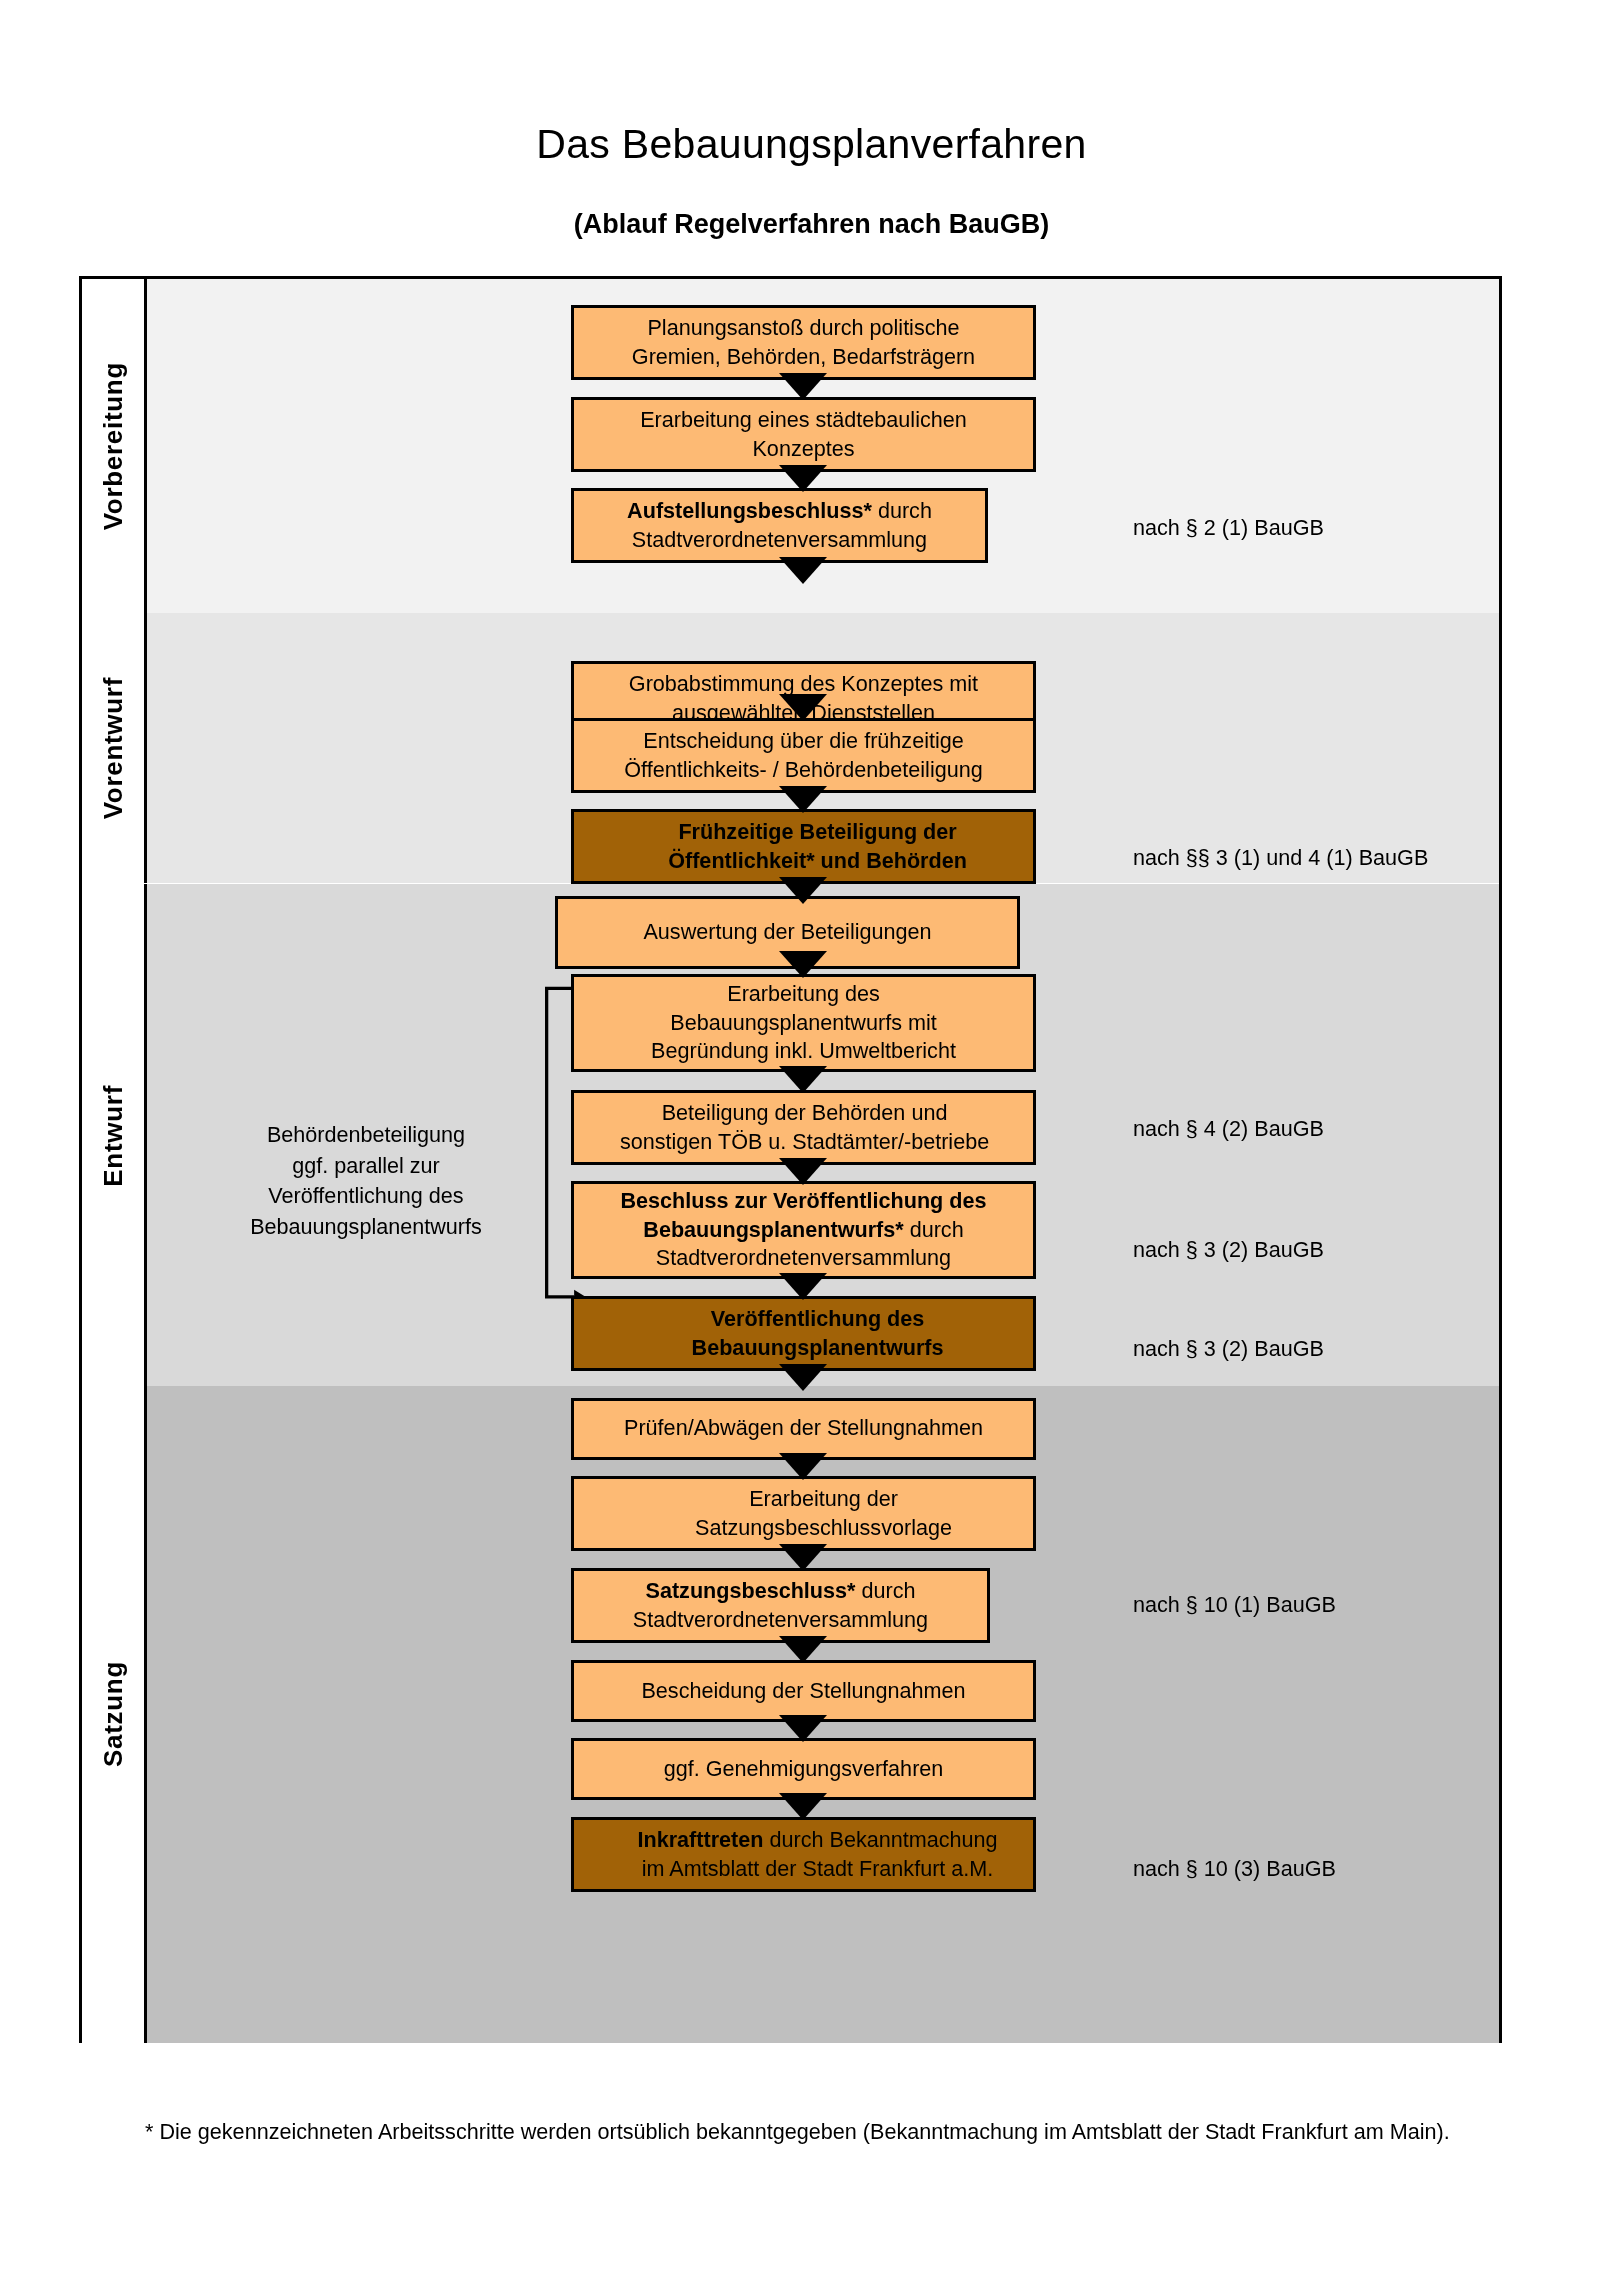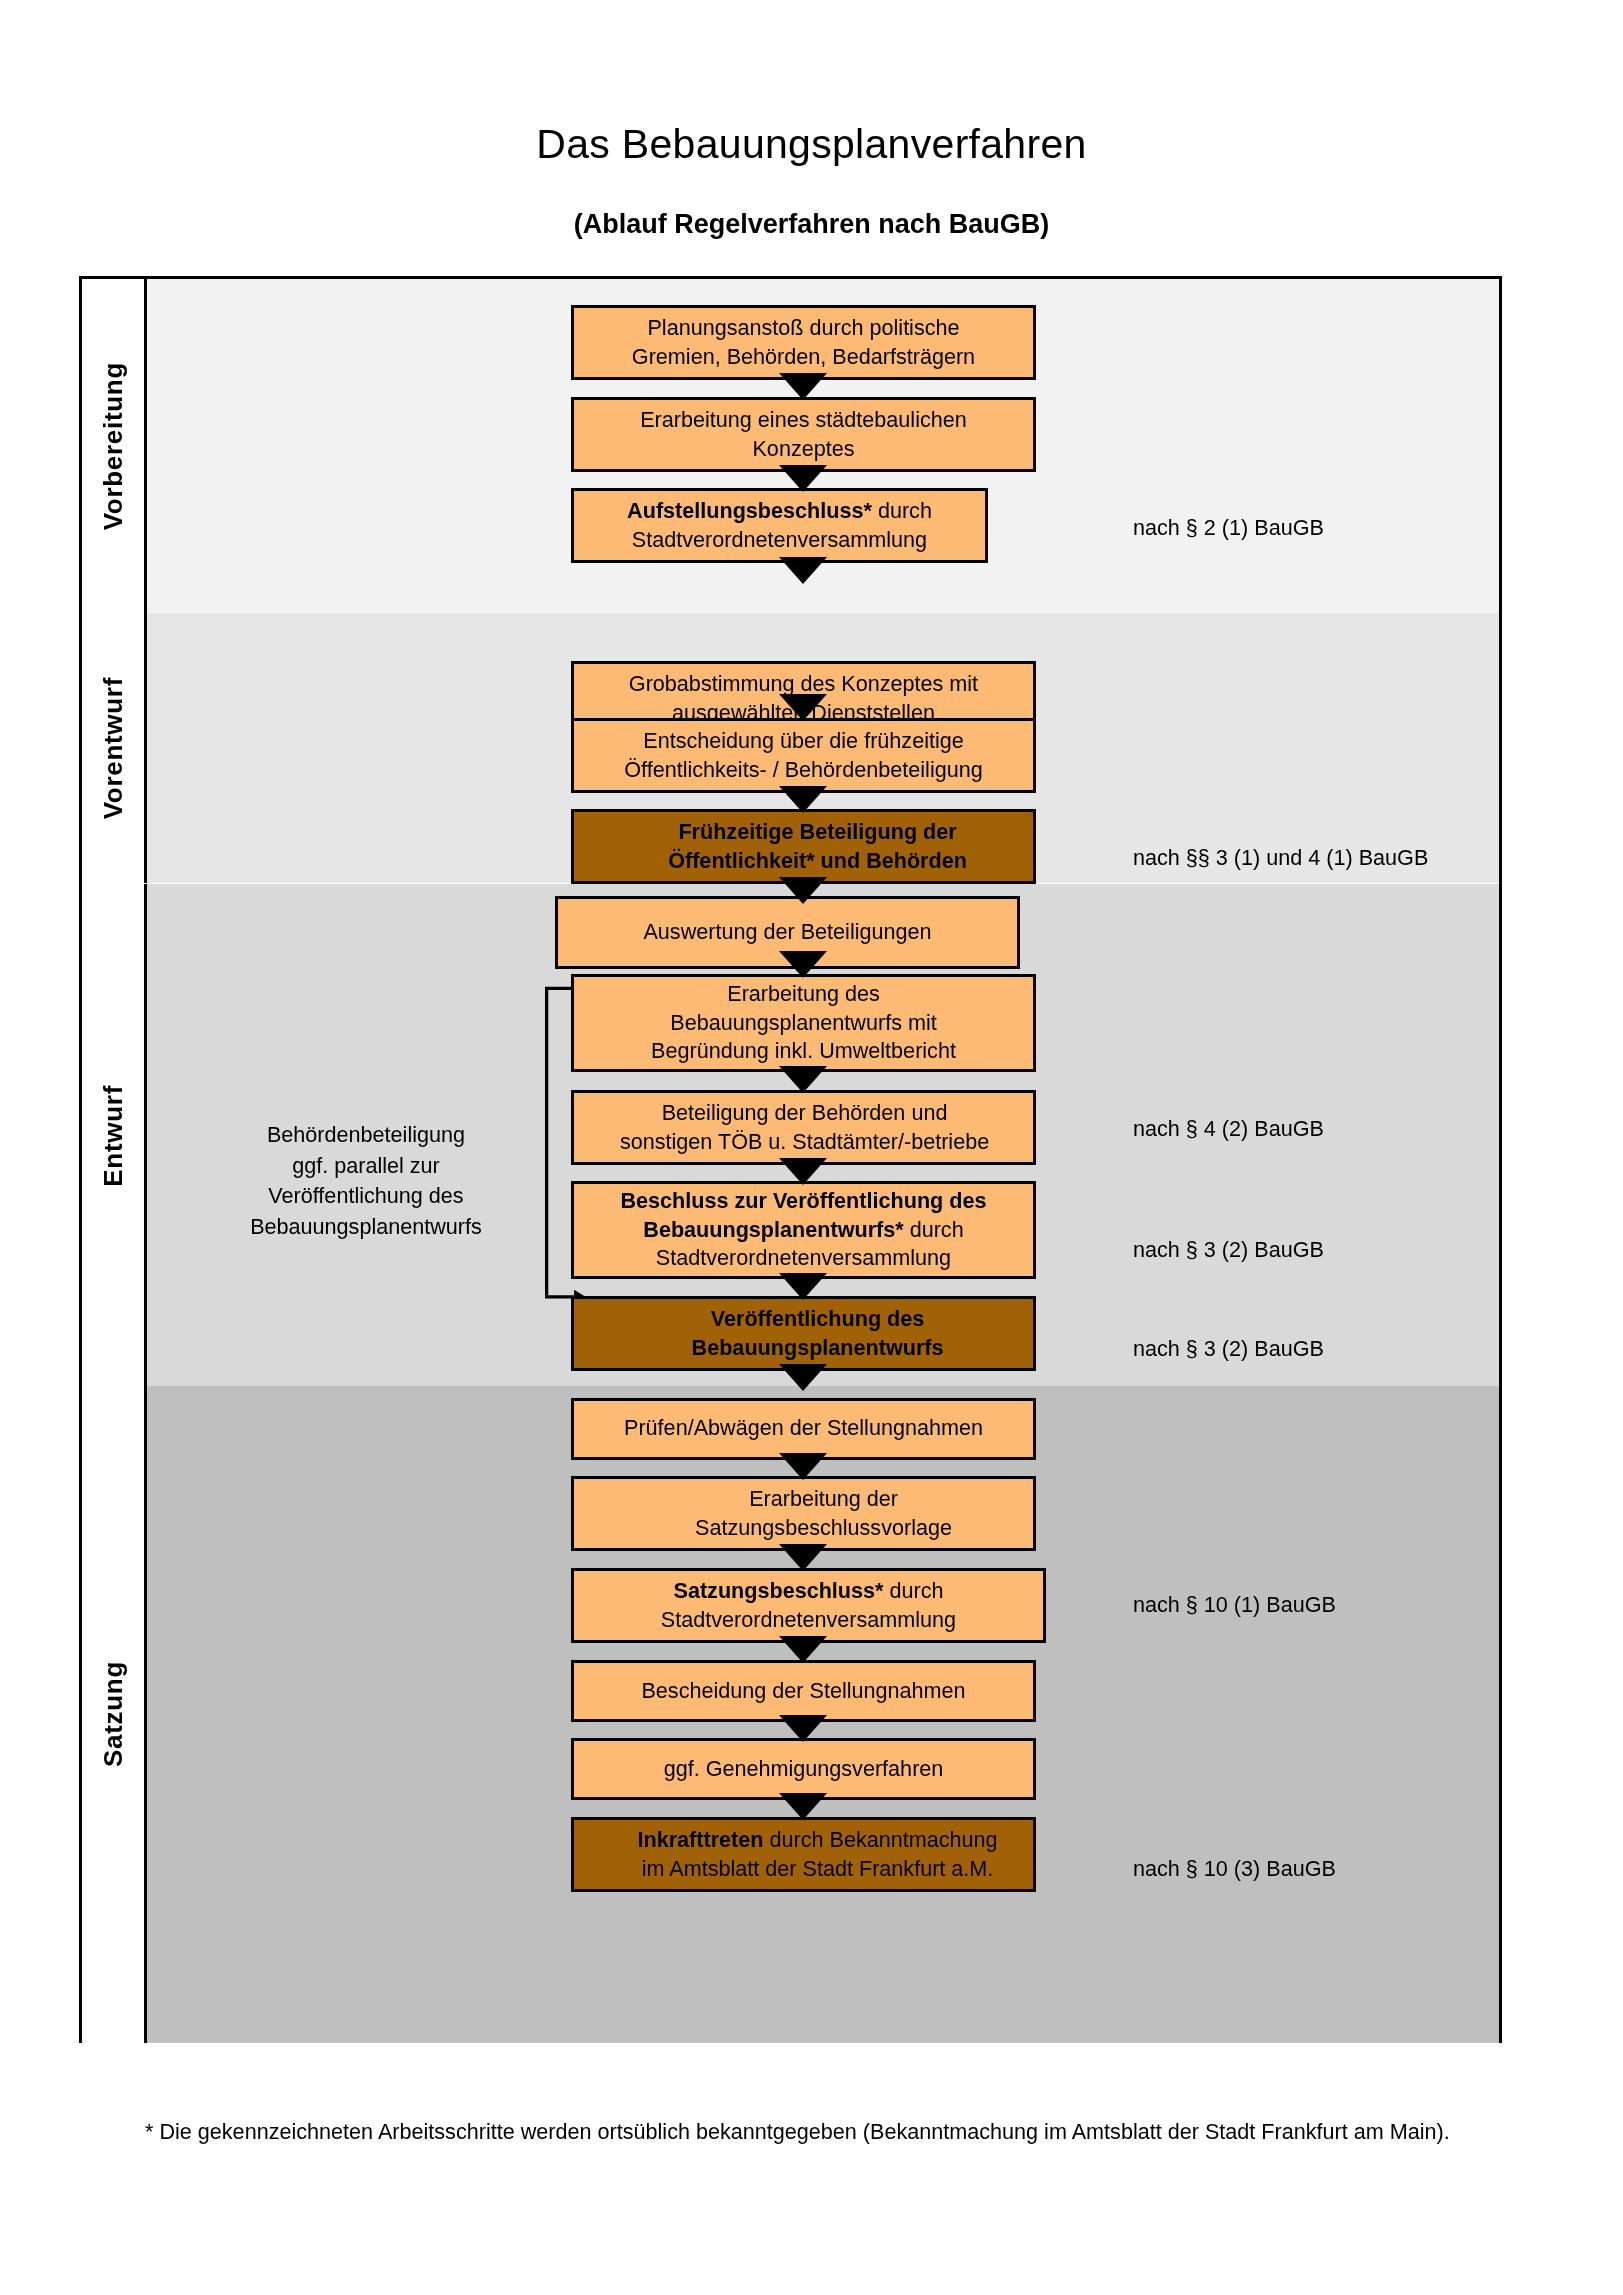--- a/index.html
+++ b/index.html
@@ -263,21 +263,21 @@
       <div class="flow-box" style="left:424px; top:11.8px; width:465px; height:62px;">
         <span>Prüfen/Abwägen der Stellungnahmen</span>
       </div>
       <div class="arrow-down" style="left:632px; top:67px;"></div>
 
       <div class="flow-box" style="left:424px; top:90px; width:465px; height:75px;padding-left:48px;">
         <span>Erarbeitung der<br>Satzungsbeschlussvorlage</span>
       </div>
       <div class="arrow-down" style="left:632px; top:158px;"></div>
 
-      <div class="flow-box" style="left:424px; top:182px; width:475px; height:75px;">
+      <div class="flow-box" style="left:424px; top:182px; width:419px; height:75px;">
         <span><b>Satzungsbeschluss*</b> durch<br>Stadtverordnetenversammlung</span>
       </div>
       <div class="arrow-down" style="left:632px; top:250px;"></div>
 
       <div class="flow-box" style="left:424px; top:274px; width:465px; height:62px;">
         <span>Bescheidung der Stellungnahmen</span>
       </div>
       <div class="arrow-down" style="left:632px; top:329px;"></div>
 
       <div class="flow-box" style="left:424px; top:352px; width:465px; height:62px;">

